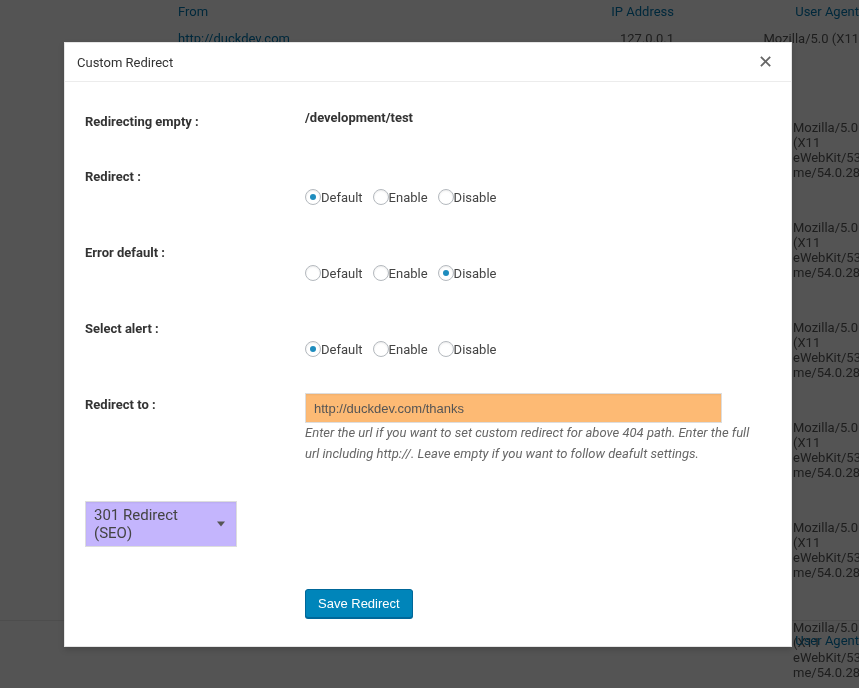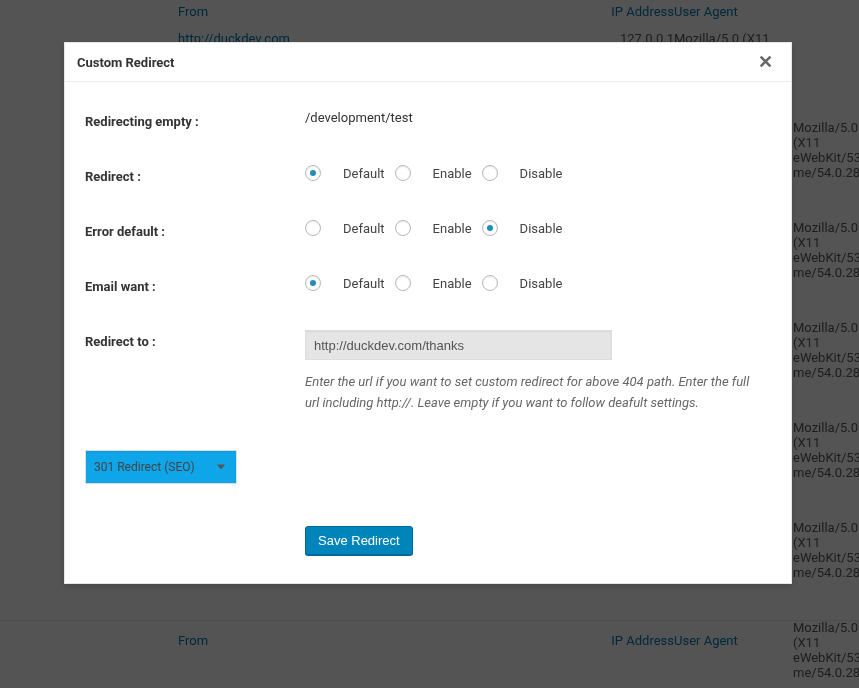--- a/index.html
+++ b/index.html
@@ -7,81 +7,81 @@
   body { position: relative; background: #f1f1f1; }
 
   
   .bg { position: absolute; inset: 0; background: #f1f1f1; }
   .overlay { position: absolute; inset: 0; background: rgba(0,0,0,0.65); }
   .bg-table { position:absolute; left:0; right:0; top:0; }
   .bg-row { display:flex; }
   .bg-header { display:flex; padding: 4px 0 12px 0; color:#0073aa; font-weight:400; }
   .col-from { width: 379px; padding-left: 178px; }
   .col-ip { width: 295px; text-align: right; }
-  .col-ua { flex:1; }
+  .col-ua { flex:1;text-align:right; }
   .bg-data { color:#0073aa; }
   .bg-data .col-ip, .bg-data .col-ua { color:#555; }
   .bg-bottom-header { position:absolute; bottom:40px; left:0; right:0; display:flex; color:#0073aa; border-top:1px solid #dcdcdc; padding-top:12px; }
 
   
   .modal {
     position: absolute;
     left: 64px; top: 42px;
     width: 728px;
     background: #fff;
     border: 1px solid #e5e5e5;
     box-shadow: 0 3px 6px rgba(0,0,0,0.15);
   }
   .modal-header {
     display: flex; align-items: center; justify-content: space-between;
     padding: 8px 12px;
     border-bottom: 1px solid #ececec;
-    font-weight: 700;
+    font-weight: 400;
     font-size: 13px;
     color: #333;
   }
   .close-x { cursor: pointer; color:#666; font-size:18px; line-height:1; padding:2px 6px; }
 
   .modal-body { padding: 10px 20px 28px 20px; }
   .form-row { display:flex; align-items: flex-start; padding: 18px 0; }
   .label-col { width: 220px; font-weight: 700; color:#333; padding-top: 4px; font-size: 13px; }
   .field-col { flex: 1; color:#444; }
-  .redir-from-val { font-weight:400; color:#333; }
+  .redir-from-val { font-weight:700; color:#333; }
 
   .radio-group { display:flex; gap: 10px; align-items:center; flex-wrap:wrap; }
-  .radio-opt { display:inline-flex; align-items:center; gap:22px; cursor:pointer; }
+  .radio-opt { display:inline-flex; align-items:center; gap:0; cursor:pointer;margin-top:24px; }
   .radio {
     width:16px; height:16px; border:1px solid #b4b9be; border-radius:50%;
     display:inline-flex; align-items:center; justify-content:center;
     background:#fff;
     box-shadow: inset 0 1px 2px rgba(0,0,0,0.08);
   }
   .radio.checked::after {
     content:""; width:6px; height:6px; border-radius:50%; background:#1e8cbe;
   }
   .opt-label { font-size:13px; color:#444; }
 
   .text-input {
-    width: 307px; height:30px;
-    border:1px solid #ddd; background:#e5e5e5;
+    width: 417px; height:30px;
+    border:1px solid #ddd; background:#fdba74;
     padding: 4px 8px; font-size:13px; color:#555;
     box-shadow: inset 0 1px 2px rgba(0,0,0,0.06);
     outline:none;
   }
   .helper {
-    margin-top: 12px; font-style: italic; color:#666;
+    font-style: italic; color:#666;
     font-size:13px; line-height:1.6; max-width: 460px;
   }
 
   .select-wrap {
-    position:relative; width:152px; height:34px;
-    border:1px solid #ddd; background:#0ea5e9;
+    position:relative; width:152px; height:46px;
+    border:1px solid #ddd; background:#c4b5fd;
     box-shadow: inset 0 1px 2px rgba(0,0,0,0.06);
     display:flex; align-items:center; padding:0 28px 0 8px;
-    cursor:pointer; font-size:12px; color:#444;
+    cursor:pointer; font-size:15px; color:#444;
   }
   .select-wrap .caret {
     position:absolute; right:6px; top:50%; transform:translateY(-50%);
     width:18px; height:18px; display:flex; align-items:center; justify-content:center;
     color:#555;
   }
   .caret svg { width:8px; height:8px; }
 
   .btn-primary {
     display:inline-block; background:#0085ba; border:1px solid #006799;
@@ -201,21 +201,21 @@
             </label>
           <label class="radio-opt">
               <span class="radio checked"></span>
               <span class="opt-label">Disable</span>
             </label>
         </div>
       </div>
     </div>
 
     <div class="form-row">
-      <div class="label-col">Email want :</div>
+      <div class="label-col">Select alert :</div>
       <div class="field-col">
         <div class="radio-group">
           <label class="radio-opt">
               <span class="radio checked"></span>
               <span class="opt-label">Default</span>
             </label>
           <label class="radio-opt">
               <span class="radio"></span>
               <span class="opt-label">Enable</span>
             </label>

